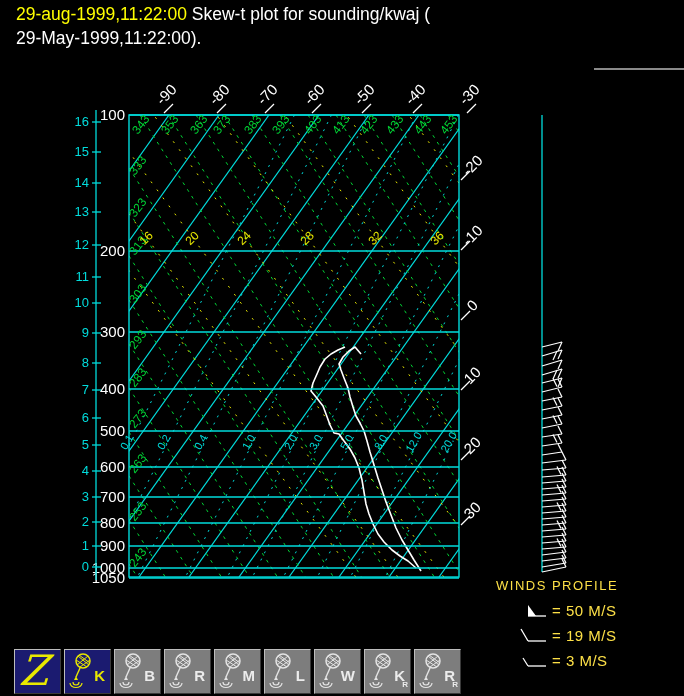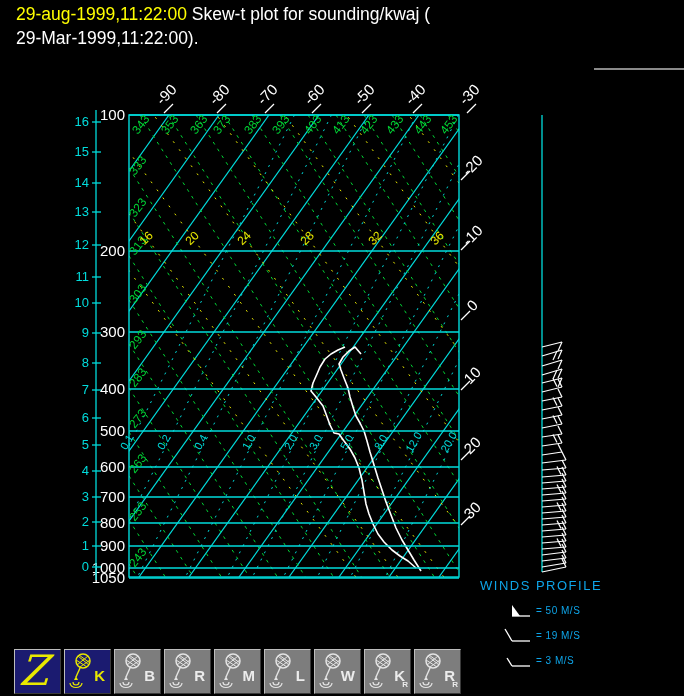--- a/index.html
+++ b/index.html
@@ -2,46 +2,46 @@
 <html><head>
 <meta charset="utf-8">
 <style>
   html,body{margin:0;padding:0;background:#000;}
   #screen{position:relative;width:684px;height:696px;background:#000;overflow:hidden;
           font-family:"Liberation Sans",sans-serif;margin-left:12px;}
   #title{position:absolute;left:4px;top:2px;width:660px;font-size:17.5px;line-height:24px;color:#fff;}
   #title .ts{color:#ffff00;}
   #grayline{position:absolute;left:582px;top:68px;width:102px;height:2px;background:#8a8a8a;}
   #plot{position:absolute;left:0;top:0;}
-  #windslegend{position:absolute;left:468px;top:578px;color:#0ea5e9;}
+  #windslegend{position:absolute;left:484px;top:578px;color:#fde047;}
   #windslegend .wl-title{font-size:13px;letter-spacing:1.5px;white-space:nowrap;}
   .wl-row{display:flex;align-items:center;margin-top:9px;margin-left:22px;height:16px;}
   .wl-row svg{margin-right:4px;}
-  .wl-label{font-size:10px;letter-spacing:0.5px;white-space:nowrap;}
+  .wl-label{font-size:15px;letter-spacing:0.5px;white-space:nowrap;}
   #toolbar{position:absolute;left:2px;top:649px;display:flex;gap:3px;}
   .tb-btn{position:relative;width:47px;height:45px;box-sizing:border-box;
           border-top:1px solid #bdbdbd;border-left:1px solid #bdbdbd;
           border-right:1px solid #3a3a3a;border-bottom:1px solid #3a3a3a;}
   .tb-btn.active{background:#1b1b70;}
   .tb-btn.inactive{background:#7d7d7d;}
   .tb-letter{position:absolute;right:5px;top:17px;font-size:15px;font-weight:bold;}
   .tb-sub{position:absolute;right:2px;top:30px;font-size:8px;font-weight:bold;}
   .active .tb-letter,.active .tb-sub{color:#e8e800;}
   .inactive .tb-letter,.inactive .tb-sub{color:#ececec;}
   .z-glyph{position:absolute;left:0;top:-4px;width:100%;text-align:center;
            font-family:"DejaVu Serif",serif;font-style:italic;font-size:42px;color:#e8e800;
            transform:skewX(-6deg);}
 </style>
 </head>
 <body>
 
 <div id="screen">
   <div id="title">
     <span class="ts">29-aug-1999,11:22:00</span><span> Skew-t plot for sounding/kwaj (</span><br>
-    <span>29-Mar-1999,11:22:00).</span>
+    <span>29-May-1999,11:22:00).</span>
   </div>
 
   <div id="grayline"></div>
 
   <svg id="plot" width="684" height="696">
       <defs>
         <clipPath id="plotclip">
           <rect x="117" y="115" width="330" height="462"></rect>
         </clipPath>
       </defs>

